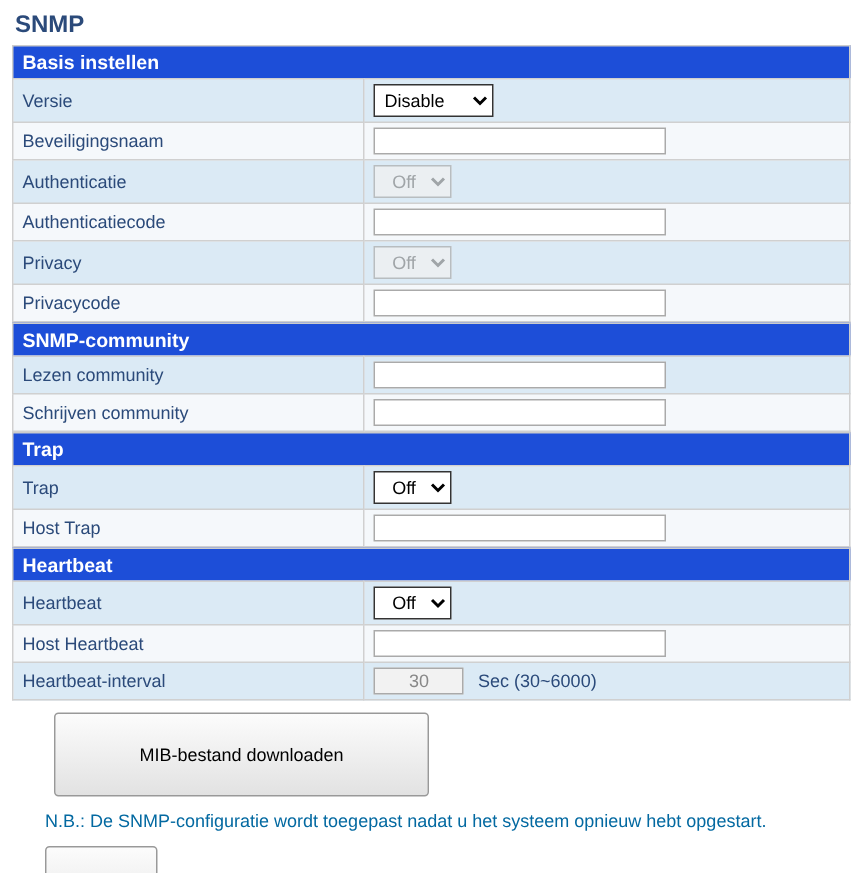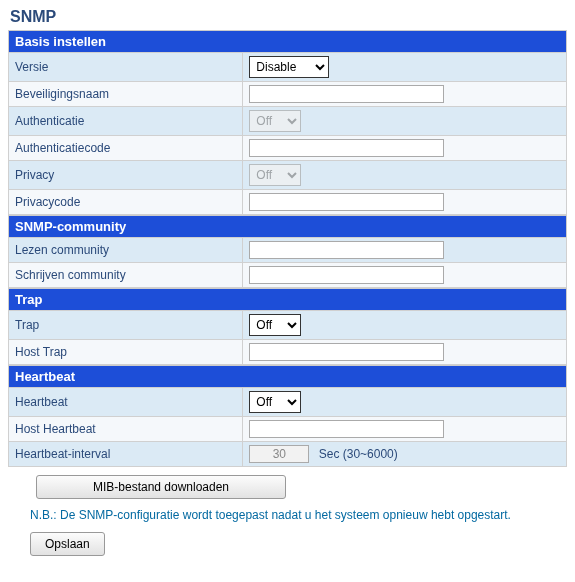--- a/index.html
+++ b/index.html
@@ -66,28 +66,28 @@
   input.narrow { width: 60px; }
   input:disabled { background: #f2f2f2; color: #888; }
   select {
     height: 22px;
     border: 1px solid #333;
     font-size: 12px;
     background: #fff;
     padding: 1px 2px;
   }
   select.wide { width: 80px; }
-  select.narrow { width: 52px; }
+  select.narrow { width: 52px; text-align: center; }
   select:disabled { background: #f2f2f2; color: #888; border-color:#aaa;}
   .suffix { color: #2b4a7a; margin-left: 6px; }
   .btn {
     background: linear-gradient(#fcfcfc, #e2e2e2);
     border: 1px solid #999;
     border-radius: 3px;
-    padding: 4px 14px;
+    padding: 20px 14px;
     font-size: 12px;
     cursor: pointer;
   }
   .btn-wide { width: 250px; margin: 8px 0 8px 28px; display:block;}
   .note {
     color: #0369a1;
     margin: 6px 0 8px 22px;
     line-height: 1.4;
   }
   .save-row { margin-left: 22px; }

